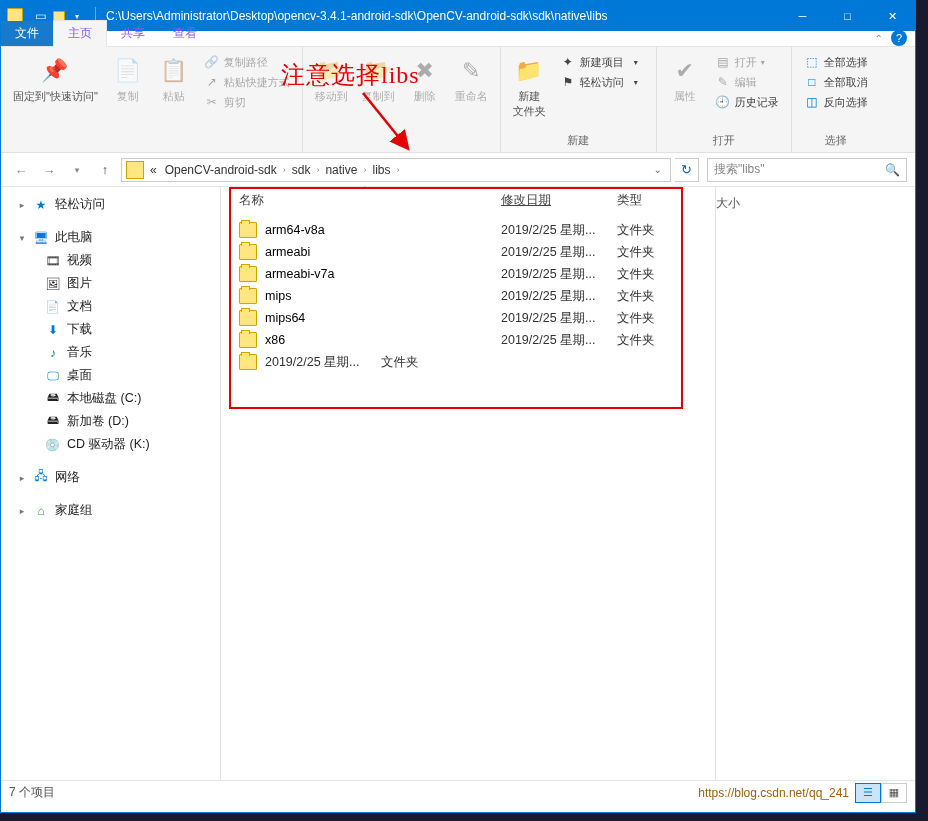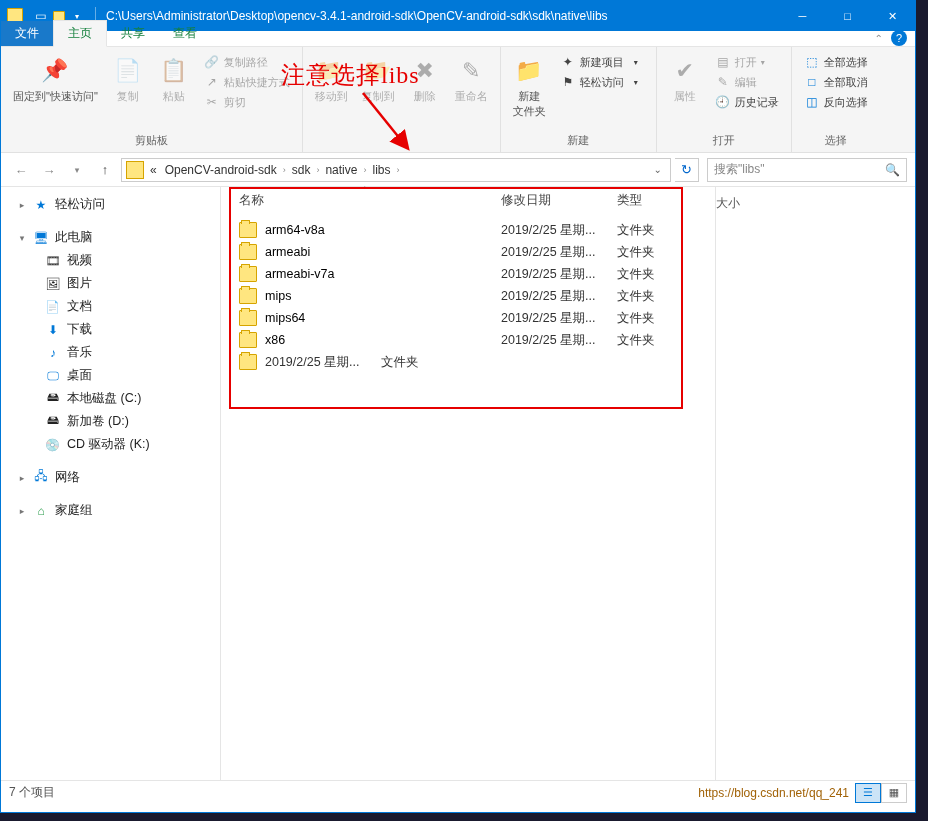--- a/index.html
+++ b/index.html
@@ -12,21 +12,21 @@
 .titlebar .folder-ico { width:16px; height:16px; background:#ffe680; border:1px solid #d6a400; border-radius:1px; }
 .titlebar .qat { display:flex; gap:2px; padding:0 4px; }
 .titlebar .qat span { width:16px; height:16px; display:flex; align-items:center; justify-content:center; }
 .titlebar .sep { width:1px; height:18px; background: rgba(255,255,255,.4); margin:0 6px; }
 .titlebar .path { flex:1; padding-left:4px; white-space:nowrap; overflow:hidden; }
 .titlebar .winbtns { display:flex; height:100%; }
 .titlebar .winbtn { width:45px; display:flex; align-items:center; justify-content:center; font-size:11px; }
 
 
 .menutabs { height:16px; background:#fff; display:flex; align-items:flex-end; border-bottom:1px solid #e5e5e5; position:relative; }
-.menutab { padding:4px 14px; font-size:12px; color:#15803d; cursor:pointer; }
+.menutab { padding:4px 14px; font-size:12px; color:#8b5cf6; cursor:pointer; }
 .menutab.file { background:#1979ca; color:#fff; }
 .menutab.active { background:#f5f5f5; border:1px solid #e5e5e5; border-bottom:1px solid #f5f5f5; margin-bottom:-1px; }
 .menutabs .help { margin-left:auto; margin-right:8px; display:flex; gap:8px; align-items:center; }
 .chev { color:#888; font-size:10px; }
 .helpbtn { width:16px; height:16px; border-radius:50%; background:#0078d7; color:#fff; font-size:11px; display:flex; align-items:center; justify-content:center; }
 
 
 .ribbon { height:106px; background:#f5f5f5; border-bottom:1px solid #e1e1e1; display:flex; position:relative; }
 .rgroup { display:flex; flex-direction:column; justify-content:space-between; border-right:1px solid #e1e1e1; padding:4px 6px 2px; }
 .rgroup .items { display:flex; gap:2px; flex:1; }
@@ -62,21 +62,21 @@
 .sbitem.top { padding-left:16px; }
 .sbitem .tw { width:10px; color:#777; font-size:9px; text-align:center; }
 .sbitem.child { padding-left:44px; }
 .sb-ico { width:16px; height:16px; display:inline-flex; align-items:center; justify-content:center; font-size:12px; }
 
 .filepane { flex:1; position:relative; font-size:12.5px; }
 .redbox { position:absolute; left:8px; top:0; width:454px; height:222px; border:2px solid #e60000; pointer-events:none; z-index:3; }
 .columns { display:flex; padding:5px 12px 8px 18px; color:#444; position:relative; }
 .columns .col { padding-right:12px; }
 .columns .c-name { flex:0 0 262px; }
-.columns .c-date { flex:0 0 116px; }
+.columns .c-date { flex:0 0 116px;text-decoration:underline; }
 .columns .c-type { flex:0 0 80px; }
 .columns .sortmark { position:absolute; left:140px; top:-2px; font-size:9px; color:#777; }
 .files { padding:2px 0; }
 .frow { display:flex; align-items:center; padding:2px 12px 2px 18px; height:22px; }
 .frow .fico { width:18px; height:16px; background:#ffe680; border:1px solid #d6a400; border-radius:1px; margin-right:8px; position:relative; }
 .frow .fico:before { content:""; position:absolute; top:-3px; left:1px; width:7px; height:3px; background:#ffe680; border:1px solid #d6a400; border-bottom:none; border-radius:1px 1px 0 0; }
 .frow .fname { flex:0 0 236px; }
 .frow .fdate { flex:0 0 116px; color:#333; }
 .frow .ftype { flex:0 0 80px; color:#333; }
 
@@ -158,21 +158,20 @@
           <div class="smallbtn disabled">
               <span class="ico16">↗</span>
               <span>粘贴快捷方式</span>
             </div>
           <div class="smallbtn disabled">
               <span class="ico16">✂</span>
               <span>剪切</span>
             </div>
         </div>
       </div>
-      <div class="glabel">剪贴板</div>
     </div>
 
     <div class="rgroup">
       <div class="items">
         <div class="bigbtn disabled">
             <span class="ico32">📂</span>
             <span>移动到</span>
           </div>
         <div class="bigbtn disabled">
             <span class="ico32">📂</span>

